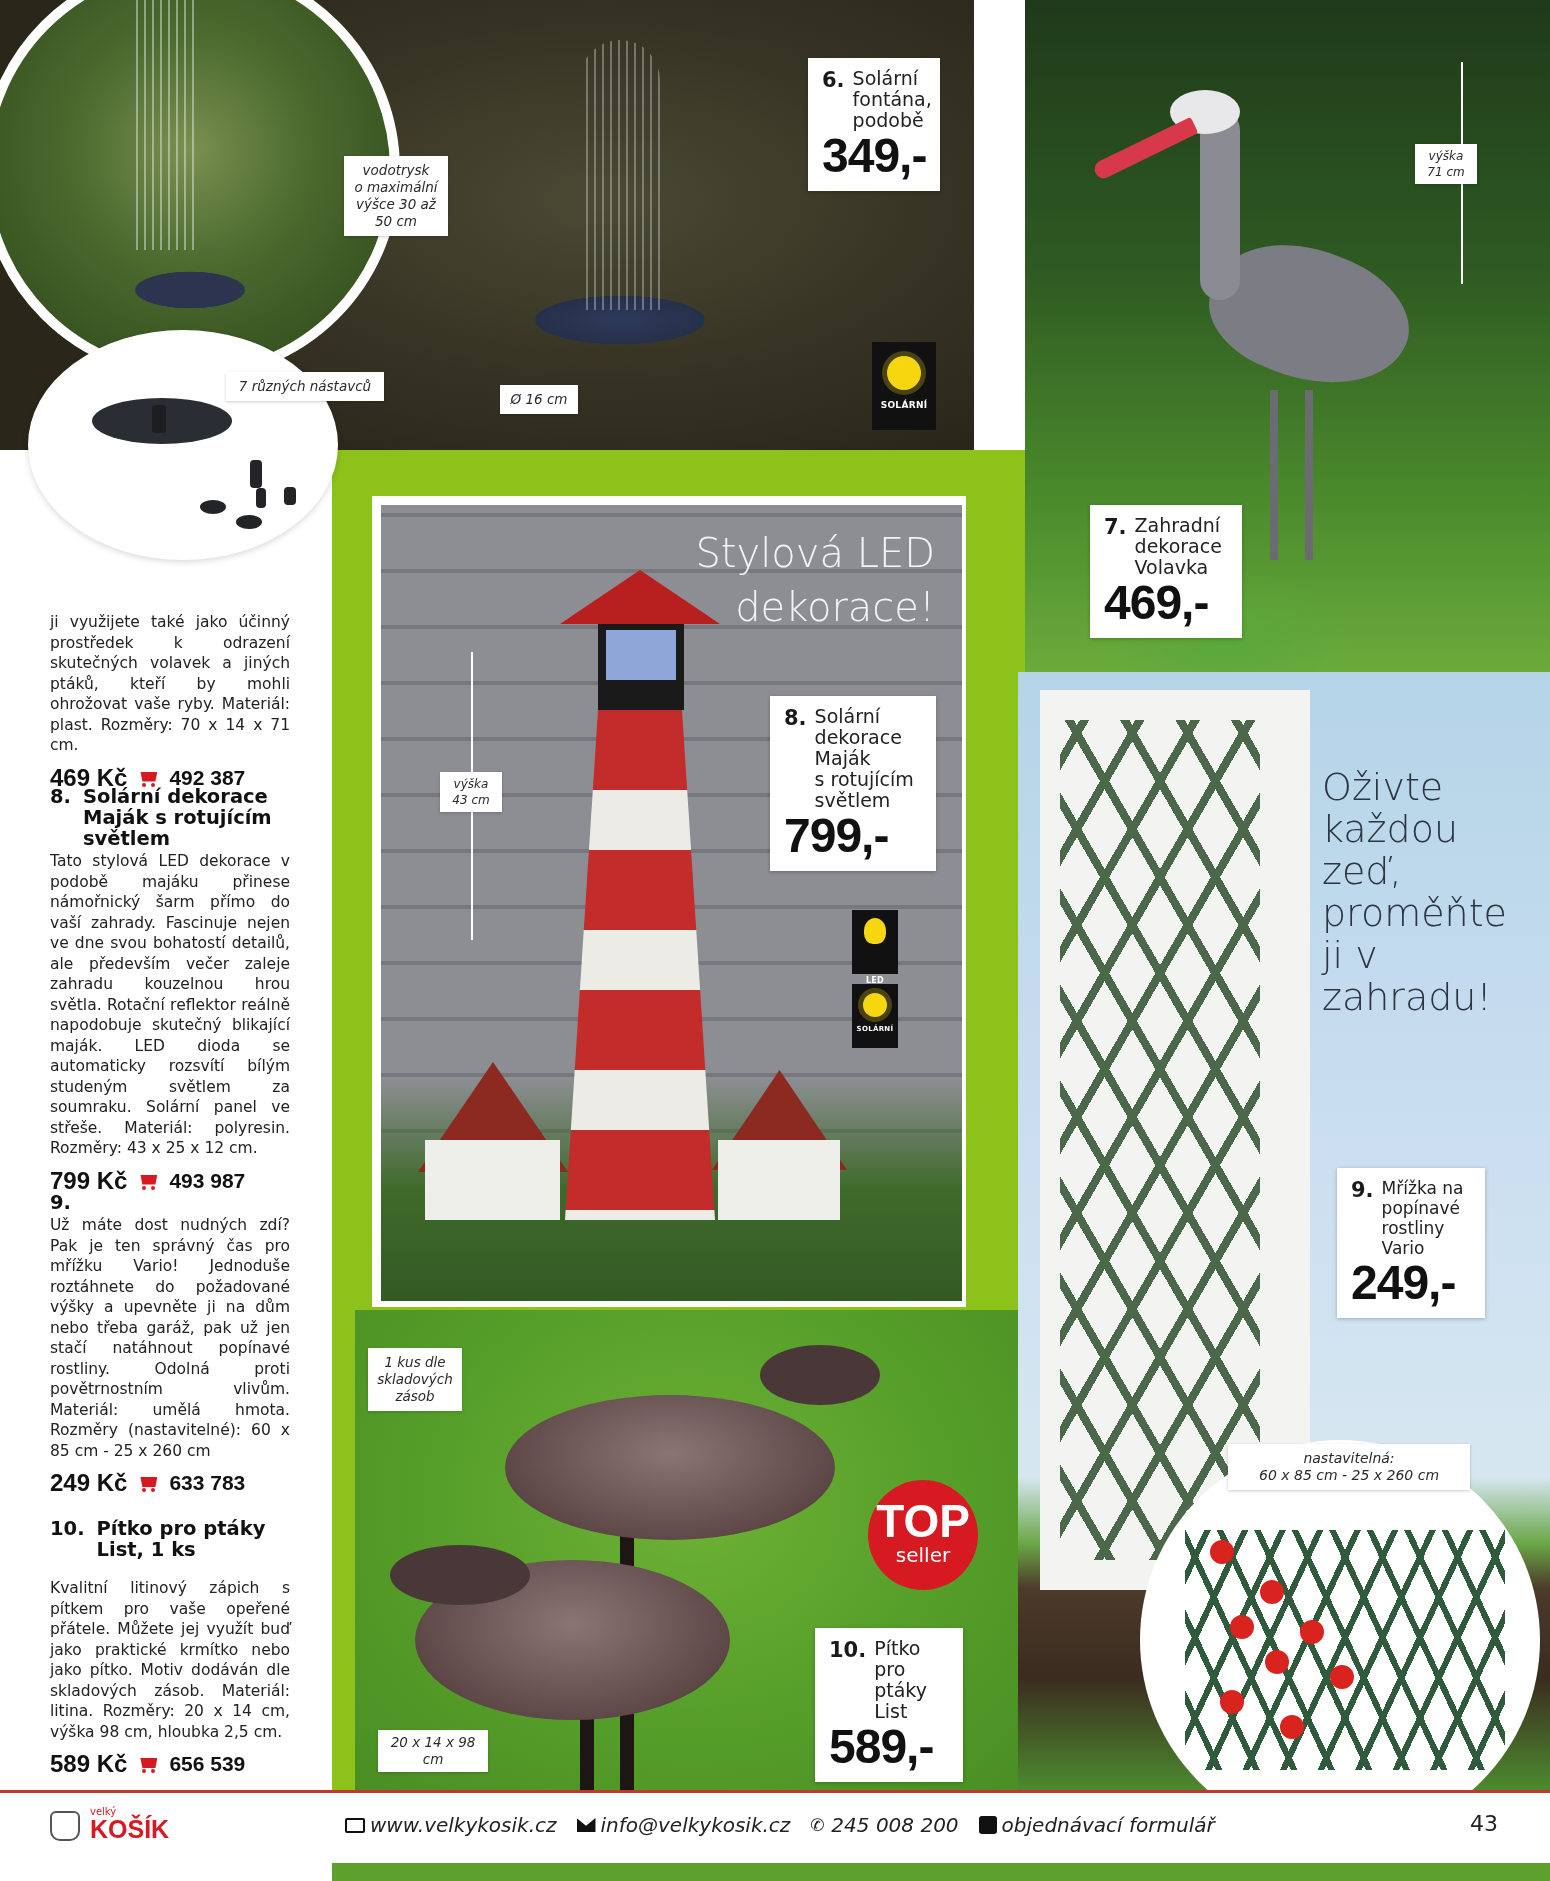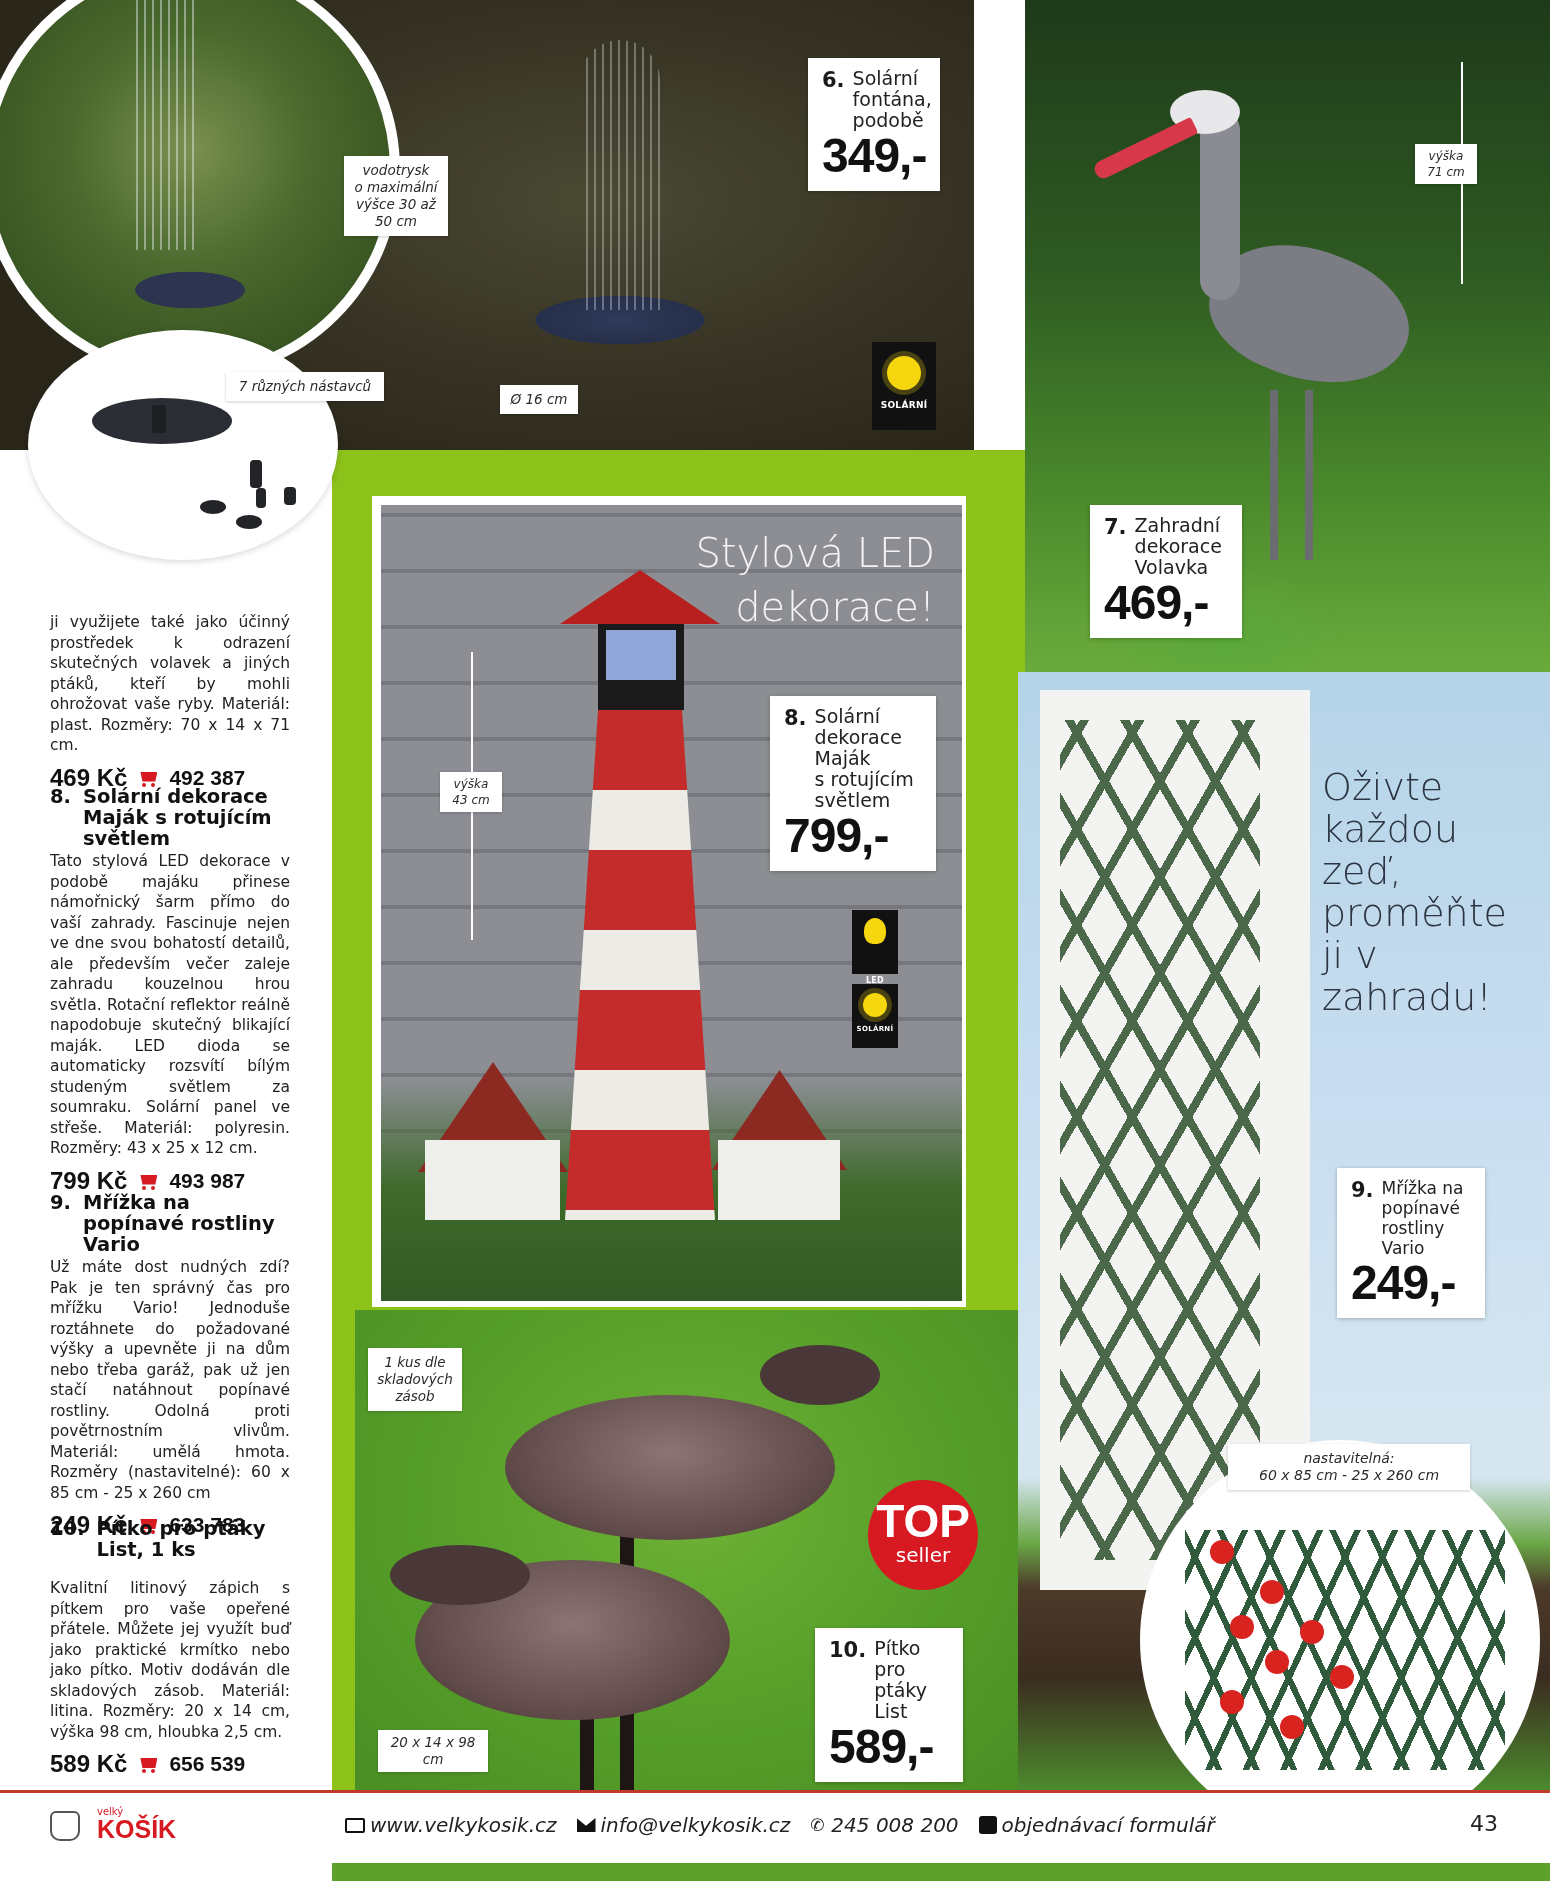--- a/index.html
+++ b/index.html
@@ -111,21 +111,21 @@
   .price-line .kc { font-family: "Liberation Sans", sans-serif; font-weight: bold; font-size: 24px; color: #111; }
   .price-line .code { font-family: "Liberation Sans", sans-serif; font-weight: bold; font-size: 21px; color: #111; }
   .cart { width: 22px; height: 16px; position: relative; }
   .cart::before { content: ""; position: absolute; left: 3px; top: 2px; width: 17px; height: 10px; background: #d71922; clip-path: polygon(0 0,100% 0, 88% 100%, 12% 100%); }
   .cart::after { content: ""; position: absolute; left: 5px; top: 13px; width: 4px; height: 4px; border-radius: 50%; background: #d71922; box-shadow: 9px 0 0 #d71922; }
 
   
   .footer-line { left: 0; top: 1790px; width: 1550px; height: 3px; background: #c0392b; }
   .footer { left: 0; top: 1793px; width: 1550px; height: 70px; background: #fff; display: flex; align-items: center; }
   .footer-grass { left: 332px; top: 1863px; width: 1218px; height: 18px; background: #5da02c; }
-  .logo { position: absolute; left: 50px; top: 14px; display: flex; align-items: flex-end; gap: 17px; }
+  .logo { position: absolute; left: 50px; top: 14px; display: flex; align-items: flex-end; gap: 10px; }
   .logo .cart-ico { width: 30px; height: 30px; border: 2px solid #555; border-radius: 6px 6px 10px 10px; }
   .logo .vk { font-size: 10px; color: #d71922; line-height: 10px; }
   .logo .ko { font-family: "Liberation Sans", sans-serif; font-weight: bold; font-size: 25px; color: #d71922; line-height: 24px; }
   .contacts { position: absolute; left: 345px; top: 20px; display: flex; gap: 20px; font-size: 20px; color: #222; font-style: italic; }
   .contacts span.item { display: flex; align-items: center; gap: 5px; }
   .ico-monitor { width: 20px; height: 15px; border: 2.5px solid #111; border-radius: 2px; position: relative; }
   .ico-mail { width: 19px; height: 14px; background: #111; clip-path: polygon(0 0, 50% 55%, 100% 0, 100% 100%, 0 100%); }
   .ico-phone { width: 16px; height: 18px; font-style: normal; font-size: 17px; line-height: 18px; }
   .ico-form { width: 18px; height: 18px; background: #111; border-radius: 3px; }
   .page-num { position: absolute; left: 1470px; top: 18px; font-size: 22px; color: #222; }
@@ -337,21 +337,20 @@
   <div class="price-line">
     <span class="kc">799 Kč</span>
     <span class="cart"></span>
     <span class="code">493 987</span>
   </div>
 </div>
 
 <div class="abs text-col" style="top:1192px;">
   <div class="prod-title">
     <span>9.</span>
-    <span>Mřížka na popínavé rostliny Vario</span>
   </div>
   <p class="body-text" style="margin-top:2px;">Už máte dost nudných zdí? Pak je ten správný čas pro mřížku Vario! Jednoduše roztáhnete do požadované výšky a upevněte ji na dům nebo třeba garáž, pak už jen stačí natáhnout popínavé rostliny. Odolná proti povětrnostním vlivům. Materiál: umělá hmota. Rozměry (nastavitelné): 60 x 85 cm - 25 x 260 cm</p>
   <div class="price-line">
     <span class="kc">249 Kč</span>
     <span class="cart"></span>
     <span class="code">633 783</span>
   </div>
 </div>
 
 <div class="abs text-col" style="top:1518px;">

